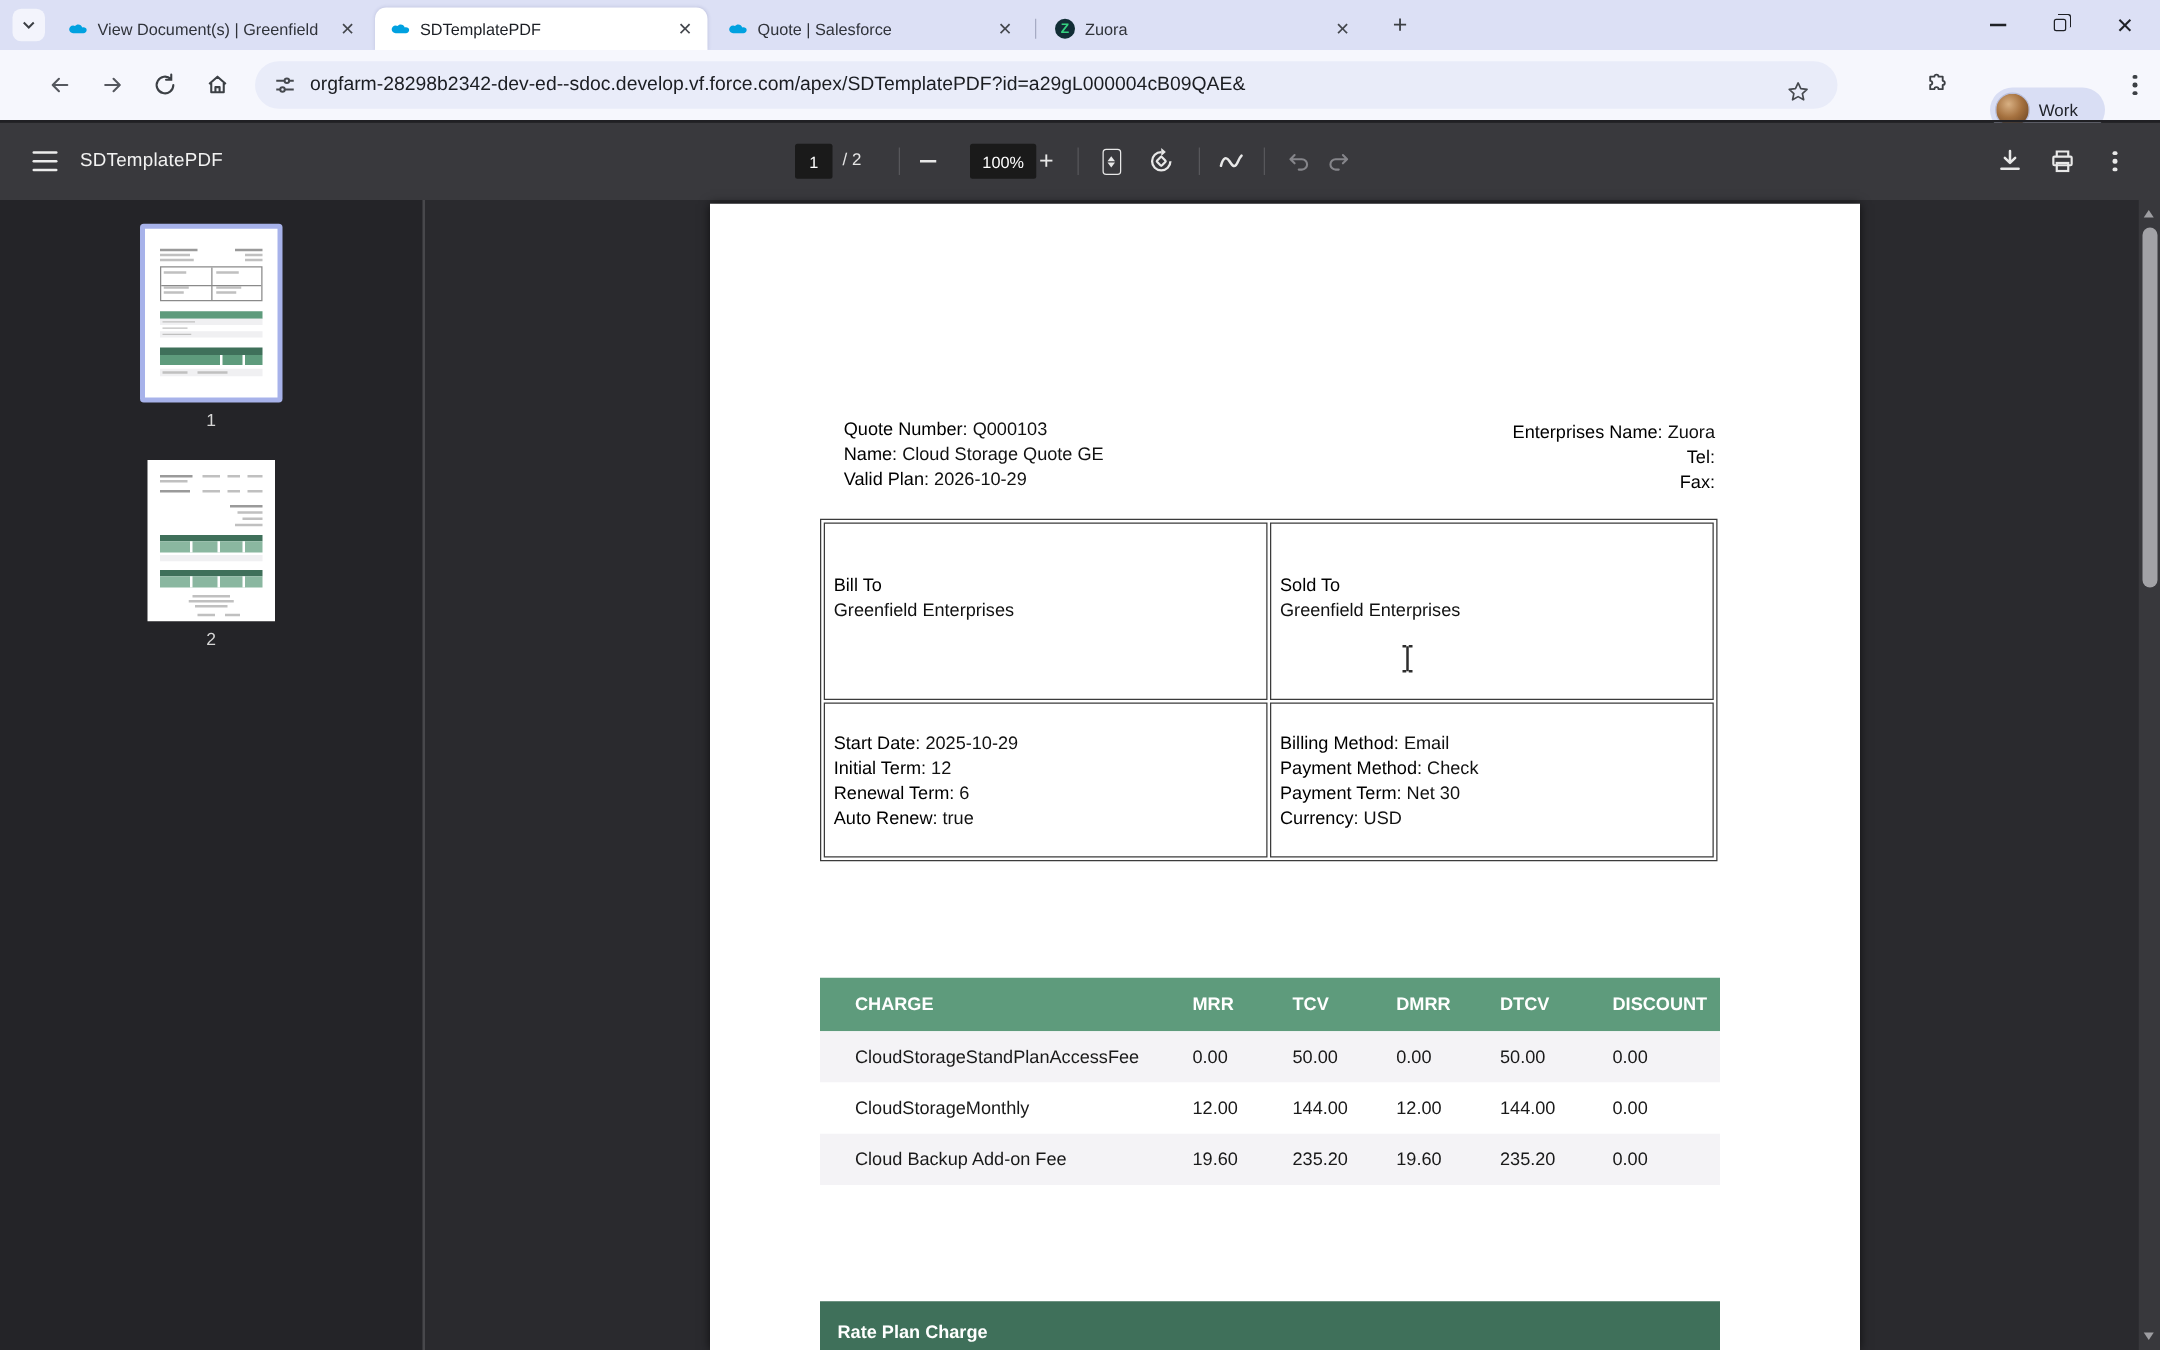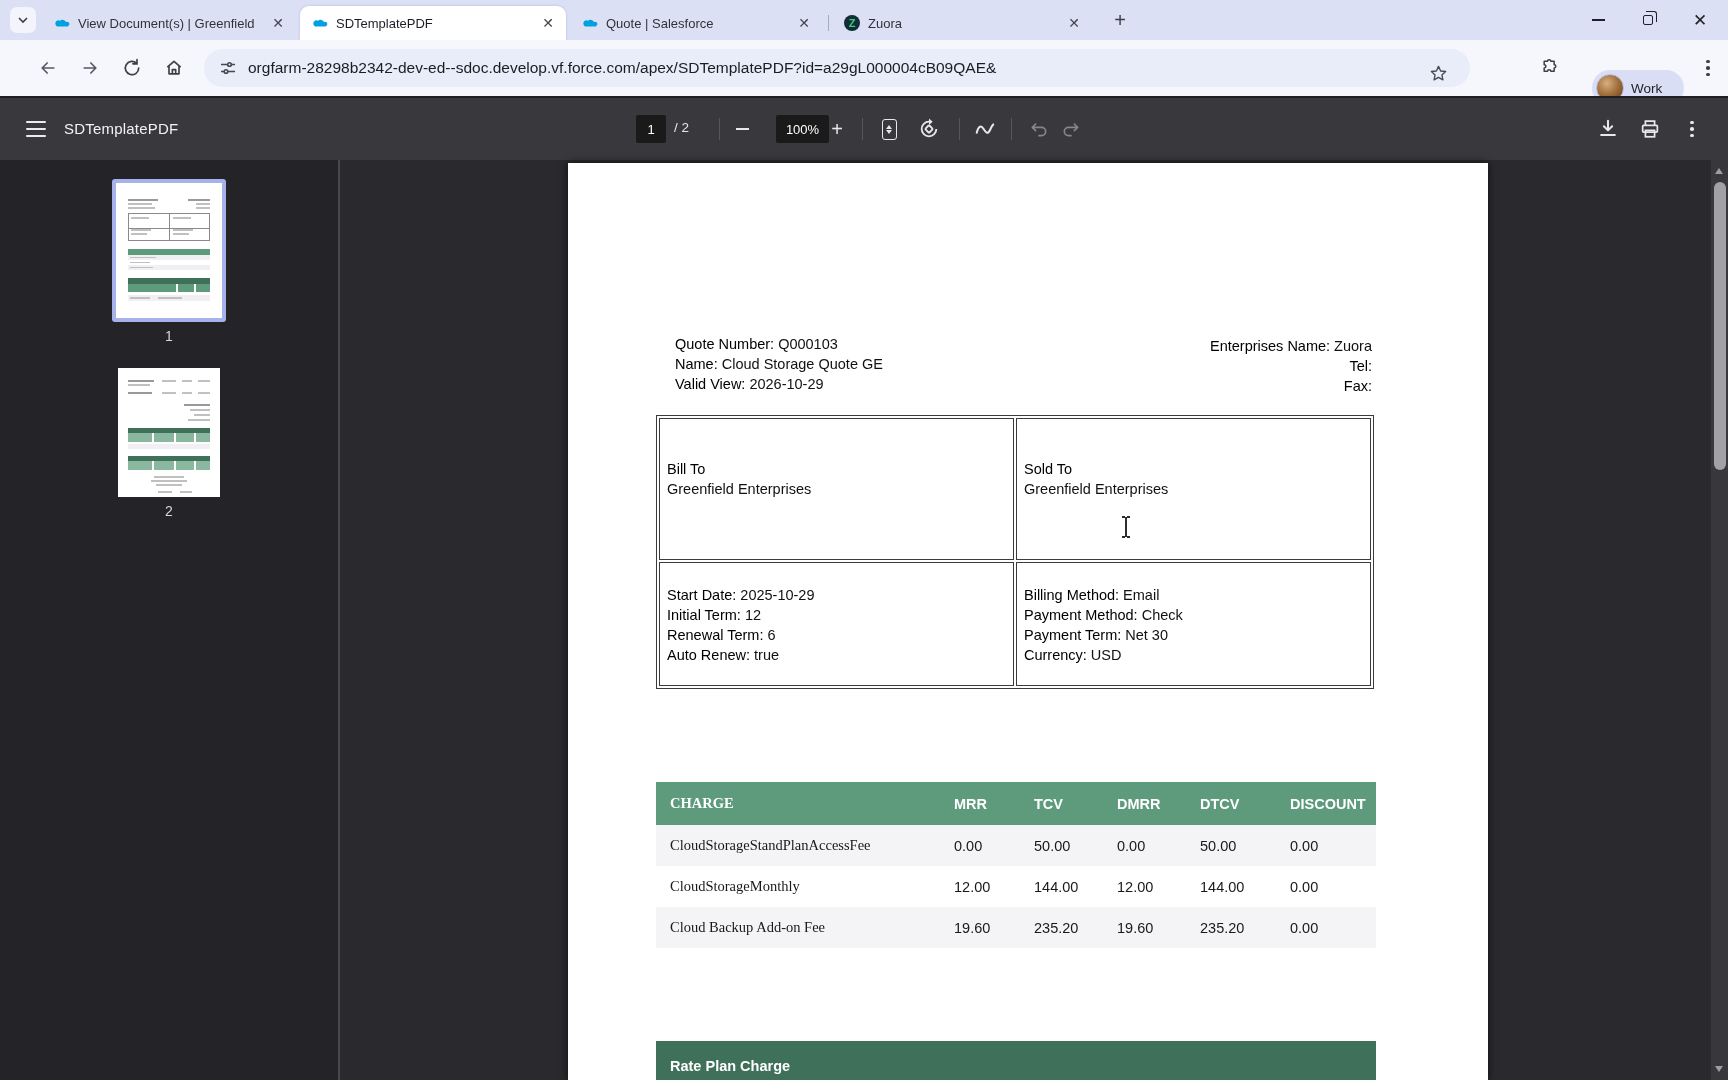--- a/index.html
+++ b/index.html
@@ -81,21 +81,21 @@
   .infotable td { border:1px solid #3b3b3b; width:50%; vertical-align:top; line-height:20px; }
   .infotable tr.r1 td { height:142px; padding:40px 6px 6px 7px; }
   .infotable tr.r2 td { height:124px; padding:22px 6px 6px 7px; }
 
   .charges { position:absolute; left:88px; top:619px; width:720px; overflow:hidden; }
   .crow { display:flex; align-items:center; }
   .crow.head { height:43px; background:#5e9b7c; color:#fff; font-weight:bold; }
   .crow.r { height:41px; color:#191919; }
   .crow.odd { background:#f4f3f6; }
   .crow.even { background:#ffffff; }
-  .c0 { width:298px; padding-left:14px; flex:0 0 298px;font-family:Liberation Serif, serif; }
+  .c0 { width:298px; padding-left:28px; flex:0 0 298px; }
   .c1 { width:80px; flex:0 0 80px; }
   .c2 { width:83px; flex:0 0 83px; }
   .c3 { width:83px; flex:0 0 83px; }
   .c4 { width:90px; flex:0 0 90px; }
   .c5 { width:100px; flex:0 0 100px; white-space:nowrap; }
 
   .rpbanner { position:absolute; left:88px; top:878px; width:720px; height:60px; background:#3f705a; color:#fff; font-weight:bold; padding:17px 0 0 14px; }
 
   .ibeam { position:absolute; left:552px; top:352px; width:12px; height:24px; color:#2e2e2e; }
   .ibeam .stem { position:absolute; left:5px; top:2px; width:1.8px; height:20px; background:currentColor; }
@@ -372,21 +372,21 @@
         <div class="ml lt" style="left:62px; top:123px; width:12px;"></div>
       </div>
       <div class="thumblabel" style="left:112px; top:343px;">2</div>
     </div>
 
     <div class="page">
 
       <div class="hdr-left">
         <div><b class="lbl">Quote Number:</b><span class="val">Q000103</span></div>
         <div><b class="lbl">Name:</b><span class="val">Cloud Storage Quote GE</span></div>
-        <div><b class="lbl">Valid View:</b><span class="val">2026-10-29</span></div>
+        <div><b class="lbl">Valid Plan:</b><span class="val">2026-10-29</span></div>
       </div>
 
       <div class="hdr-right">
         <div><b class="lbl">Enterprises Name:</b><span class="val">Zuora</span></div>
         <div><b class="lbl">Tel:</b></div>
         <div><b class="lbl">Fax:</b></div>
       </div>
 
       <table class="infotable">
         <tbody>

